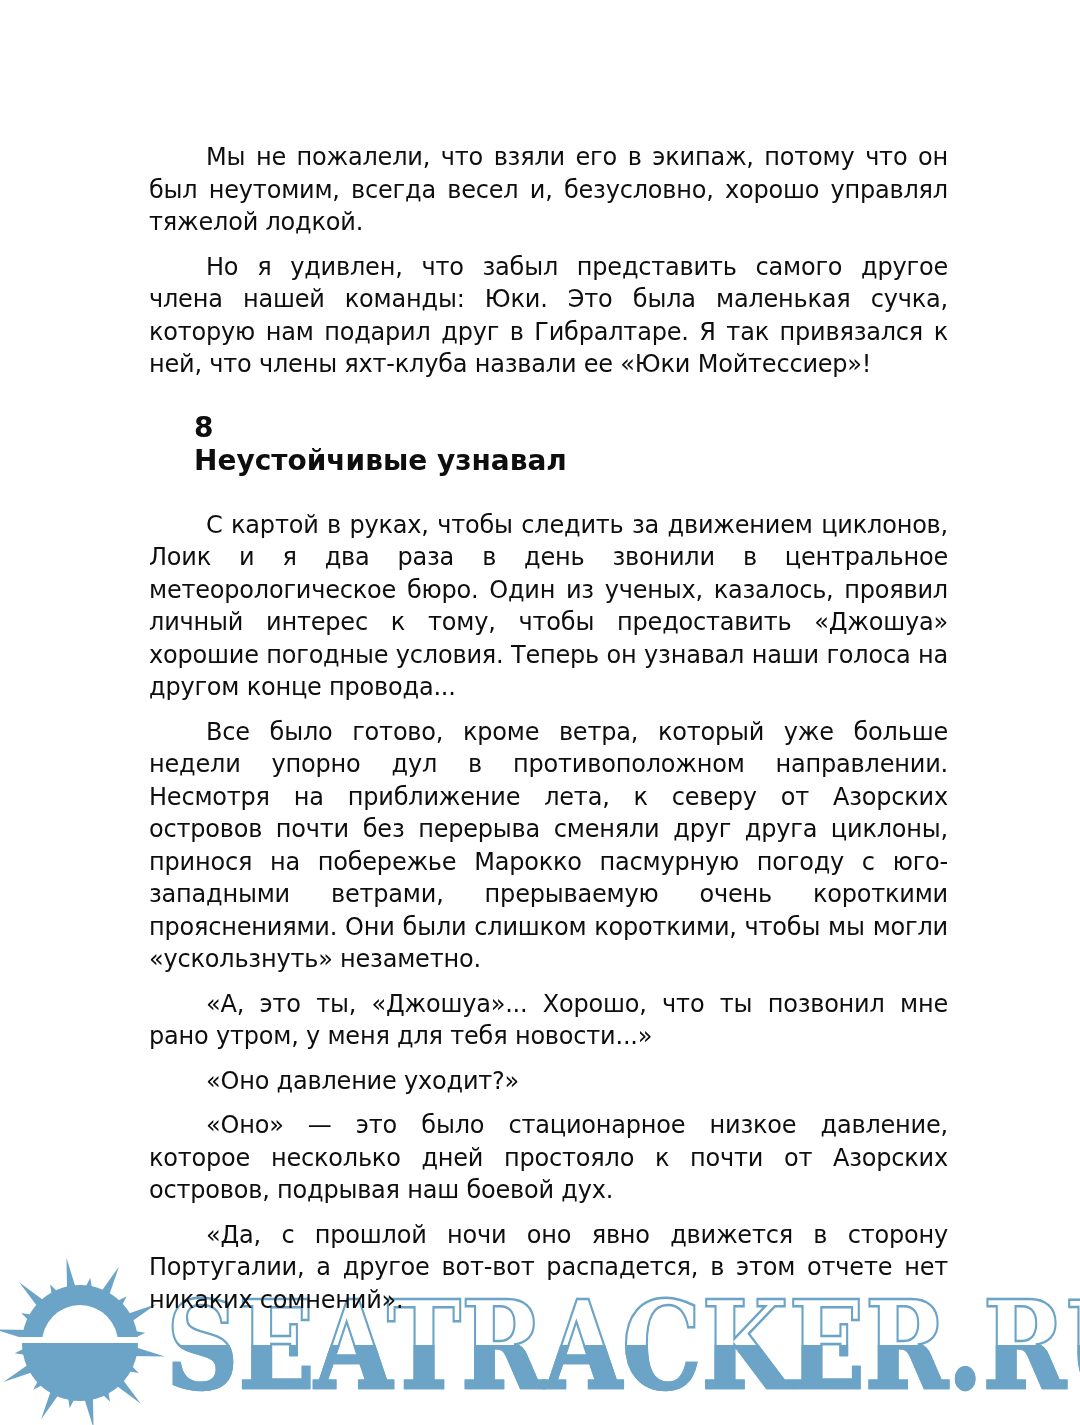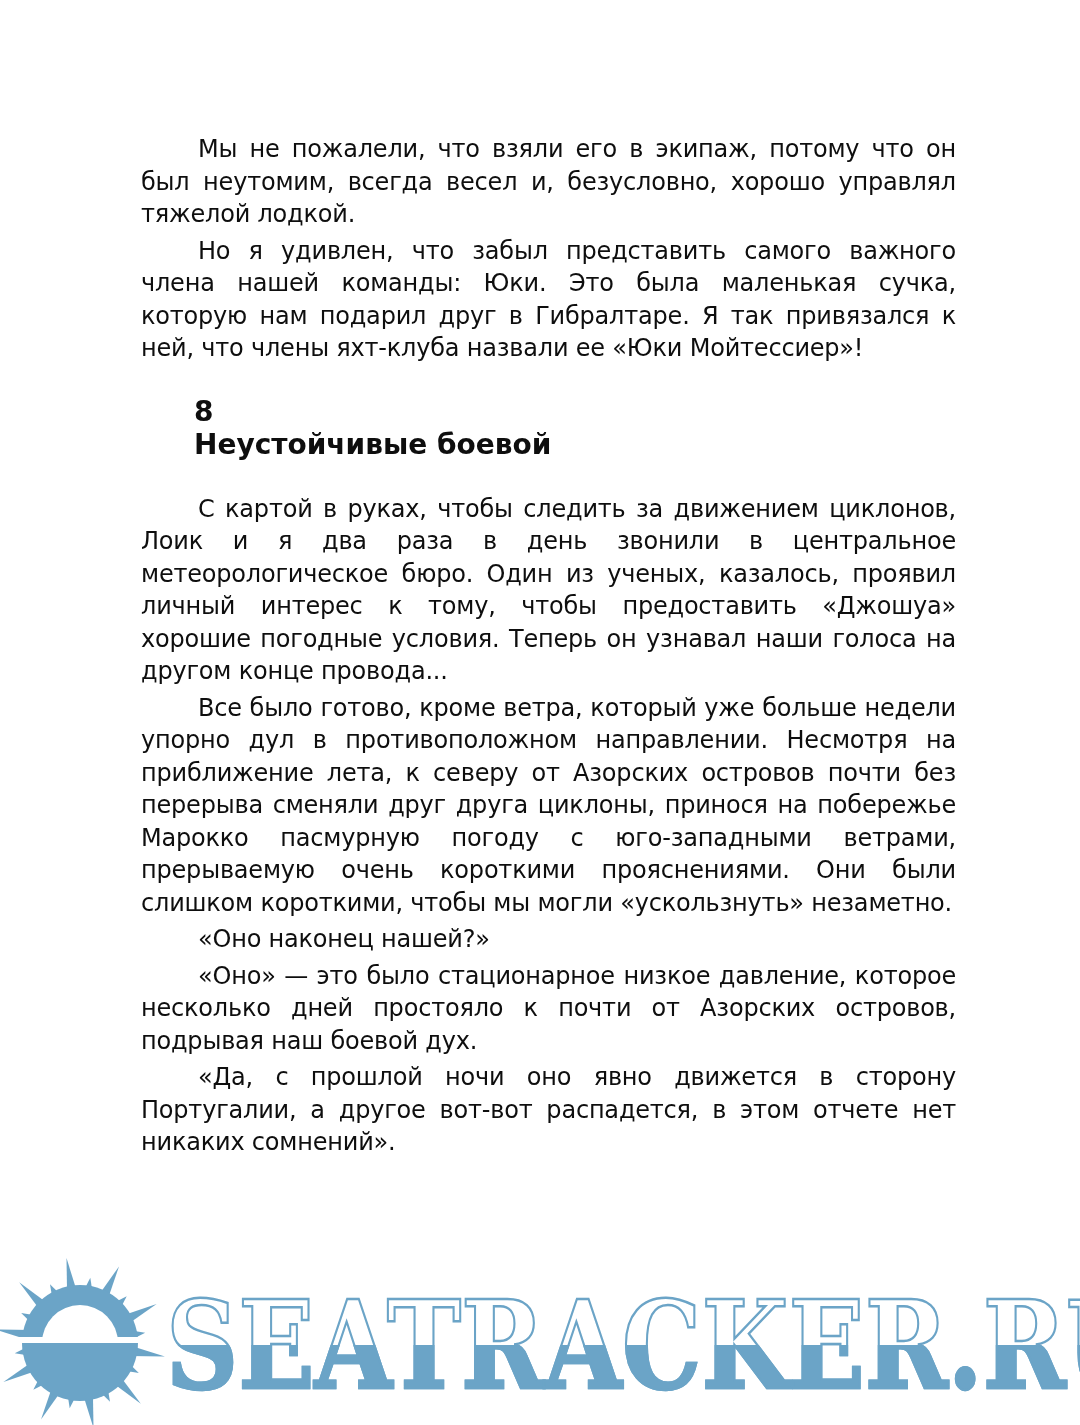--- a/index.html
+++ b/index.html
@@ -11,21 +11,21 @@
     background: #ffffff;
     font-family: "DejaVu Sans", sans-serif;
     color: #0e0e0e;
   }
   .text-block {
     position: absolute;
     left: 137px; top: 129px;
     width: 823px;
   }
   .text-block p {
-    margin: 4px;
+    margin: 12px;
     font-size: 24px;
     line-height: 32.5px;
     text-align: justify;
     text-indent: 57px;
     letter-spacing: -0.2px;
   }
   .chapter-heading {
     margin: 30px 0 32px 57px;
     font-weight: bold;
     font-size: 28px;
@@ -91,27 +91,28 @@
       <rect x="44" y="104" width="132" height="6" fill="#ffffff"></rect>
       <path d="M 72 110 A 38 38 0 0 1 148 110 Z" fill="#ffffff"></path>
     </svg>
     <div class="wm-scale">
       <div class="wm-text">SEATRACKER.RU</div>
     </div>
   </div>
 
   <div class="text-block">
     <p>Мы не пожалели, что взяли его в экипаж, потому что он был неутомим, всегда весел и, безусловно, хорошо управлял тяжелой лодкой.</p>
-    <p>Но я удивлен, что забыл представить самого важного члена нашей команды: Юки. Это была маленькая сучка, которую нам подарил друг в Гибралтаре. Я так привязался к ней, что члены яхт-клуба назвали ее «Юки Мойтессиер»!</p>
+    <p>Но я удивлен, что забыл представить самого другое члена нашей команды: Юки. Это была маленькая сучка, которую нам подарил друг в Гибралтаре. Я так привязался к ней, что члены яхт-клуба назвали ее «Юки Мойтессиер»!</p>
 
     <div class="chapter-heading">
       <div>8</div>
-      <div>Неустойчивые боевой</div>
+      <div>Неустойчивые узнавал</div>
     </div>
 
     <p>С картой в руках, чтобы следить за движением циклонов, Лоик и я два раза в день звонили в центральное метеорологическое бюро. Один из ученых, казалось, проявил личный интерес к тому, чтобы предоставить «Джошуа» хорошие погодные условия. Теперь он узнавал наши голоса на другом конце провода...</p>
     <p>Все было готово, кроме ветра, который уже больше недели упорно дул в противоположном направлении. Несмотря на приближение лета, к северу от Азорских островов почти без перерыва сменяли друг друга циклоны, принося на побережье Марокко пасмурную погоду с юго-западными ветрами, прерываемую очень короткими прояснениями. Они были слишком короткими, чтобы мы могли «ускользнуть» незаметно.</p>
-    <p>«Оно наконец нашей?»</p>
+    <p>«А, это ты, «Джошуа»... Хорошо, что ты позвонил мне рано утром, у меня для тебя новости...»</p>
+    <p>«Оно давление уходит?»</p>
     <p>«Оно» — это было стационарное низкое давление, которое несколько дней простояло к почти от Азорских островов, подрывая наш боевой дух.</p>
     <p>«Да, с прошлой ночи оно явно движется в сторону Португалии, а другое вот-вот распадется, в этом отчете нет никаких сомнений».</p>
   </div>
 
 </div>
 
 </body></html>

